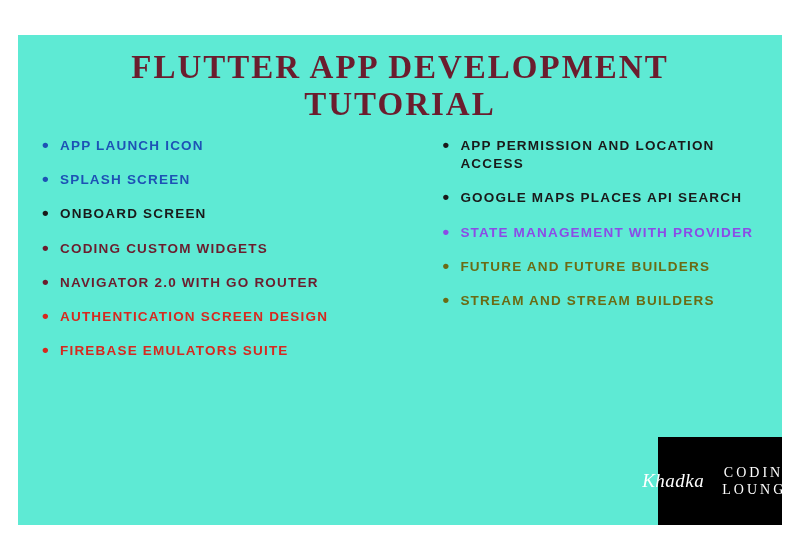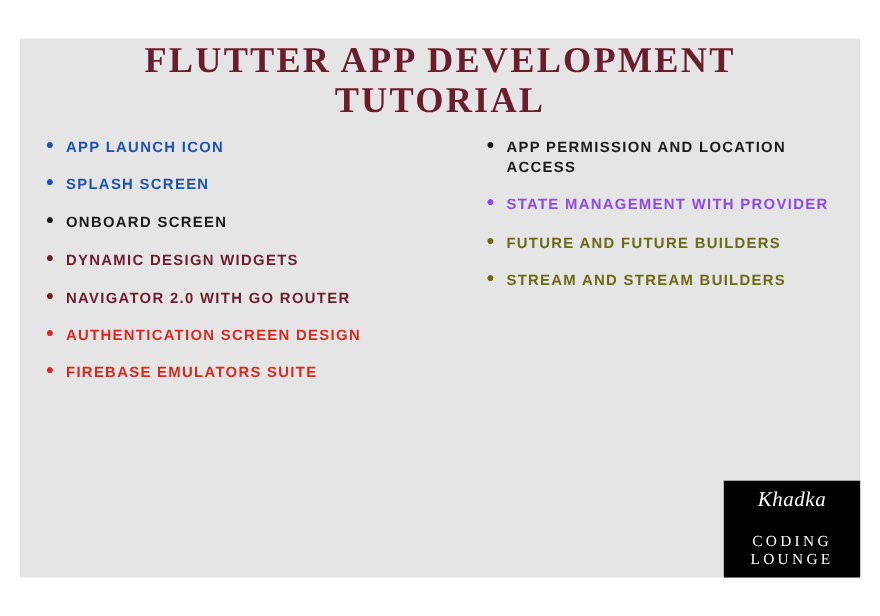--- a/index.html
+++ b/index.html
@@ -12,23 +12,23 @@
       height: 560px;
       background: #fff;
       font-family: Georgia, 'Times New Roman', serif;
       display: flex;
       align-items: center;
       justify-content: center;
     }
     .card {
       width: 764px;
       height: 490px;
-      background: #e5e5e5;
+      background: #5eead4;
       position: relative;
-      padding: 2px 22px 18px 22px;
+      padding: 14px 22px 18px 22px;
     }
     .title {
       font-size: 33px;
       font-weight: 900;
       color: #6b1d2e;
       letter-spacing: 2px;
       text-align: center;
       margin-bottom: 14px;
       font-family: Georgia, serif;
     }
@@ -80,21 +80,21 @@
     .c-purple::before { color: #8b4ce6; }
     .logo-box {
       position: absolute;
       right: 0;
       bottom: 0;
       width: 124px;
       height: 88px;
       background: #000;
       color: #fff;
       display: flex;
-      flex-direction: column;
+      flex-direction: row;
       align-items: center;
       justify-content: center;
       gap: 18px;
     }
     .logo-script {
       font-family: 'Brush Script MT', cursive;
       font-size: 19px;
       font-style: italic;
       letter-spacing: 0.5px;
     }
@@ -110,29 +110,30 @@
 <body>
 
 <div class="card">
   <h1 class="title">FLUTTER APP DEVELOPMENT TUTORIAL</h1>
   <div class="columns">
     <div class="col col-left">
       <ul id="left-list">
           <li class="c-blue">APP LAUNCH ICON</li>
           <li class="c-blue">SPLASH SCREEN</li>
           <li class="c-black">ONBOARD SCREEN</li>
-          <li class="c-maroon">DYNAMIC DESIGN WIDGETS</li>
+          <li class="c-maroon">CODING CUSTOM WIDGETS</li>
           <li class="c-maroon">NAVIGATOR 2.0 WITH GO ROUTER</li>
           <li class="c-red">AUTHENTICATION SCREEN DESIGN</li>
           <li class="c-red">FIREBASE EMULATORS SUITE</li>
         </ul>
     </div>
     <div class="col col-right">
       <ul id="right-list">
           <li class="c-black">APP PERMISSION AND LOCATION ACCESS</li>
+          <li class="c-black">GOOGLE MAPS PLACES API SEARCH</li>
           <li class="c-purple">STATE MANAGEMENT WITH PROVIDER</li>
           <li class="c-olive">FUTURE AND FUTURE BUILDERS</li>
           <li class="c-olive">STREAM AND STREAM BUILDERS</li>
         </ul>
     </div>
   </div>
   <div class="logo-box">
     <div class="logo-script">Khadka</div>
     <div class="logo-main">
       <span>CODING</span><br>

